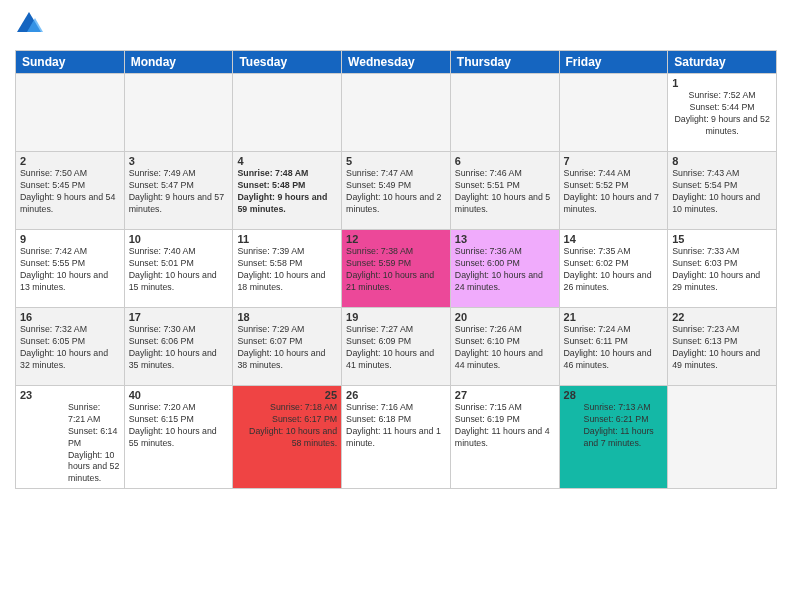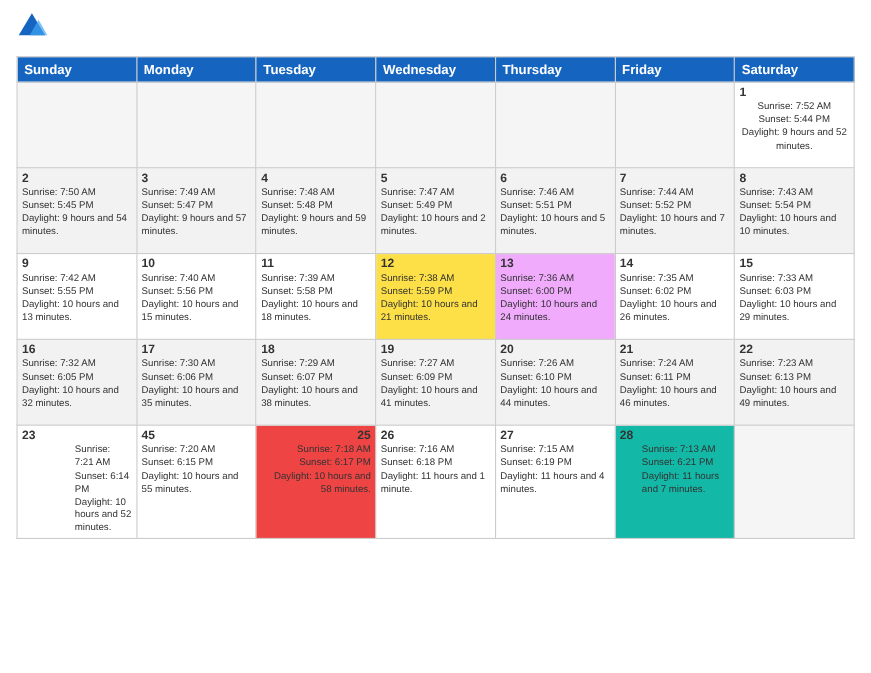--- a/index.html
+++ b/index.html
@@ -82,21 +82,21 @@
 Daylight: 9 hours and 54 minutes.</div>
           </td>
           <td class="cell-height" style="background: rgb(242, 242, 242);">
             <div class="day-num">3</div>
             <div class="day-info" style="white-space: pre-line;">Sunrise: 7:49 AM
 Sunset: 5:47 PM
 Daylight: 9 hours and 57 minutes.</div>
           </td>
           <td class="cell-height" style="background: rgb(242, 242, 242);">
             <div class="day-num">4</div>
-            <div class="day-info" style="white-space: pre-line;">Sunrise: 7:48 AM
+            <div class="day-info" style="white-space: pre-line; font-weight: bold;">Sunrise: 7:48 AM
 Sunset: 5:48 PM
 Daylight: 9 hours and 59 minutes.</div>
           </td>
           <td class="cell-height" style="background: rgb(242, 242, 242);">
             <div class="day-num">5</div>
             <div class="day-info" style="white-space: pre-line;">Sunrise: 7:47 AM
 Sunset: 5:49 PM
 Daylight: 10 hours and 2 minutes.</div>
           </td>
           <td class="cell-height" style="background: rgb(242, 242, 242);">
@@ -121,30 +121,30 @@
         <tr>
           <td class="cell-height" style="background: rgb(255, 255, 255);">
             <div class="day-num">9</div>
             <div class="day-info" style="white-space: pre-line;">Sunrise: 7:42 AM
 Sunset: 5:55 PM
 Daylight: 10 hours and 13 minutes.</div>
           </td>
           <td class="cell-height" style="background: rgb(255, 255, 255);">
             <div class="day-num">10</div>
             <div class="day-info" style="white-space: pre-line;">Sunrise: 7:40 AM
-Sunset: 5:56 PM
+Sunset: 5:01 PM
 Daylight: 10 hours and 15 minutes.</div>
           </td>
           <td class="cell-height" style="background: rgb(255, 255, 255);">
             <div class="day-num">11</div>
             <div class="day-info" style="white-space: pre-line;">Sunrise: 7:39 AM
 Sunset: 5:58 PM
 Daylight: 10 hours and 18 minutes.</div>
           </td>
-          <td class="cell-height" style="background: #fde047;">
+          <td class="cell-height" style="background: #ec4899;">
             <div class="day-num">12</div>
             <div class="day-info" style="white-space: pre-line;">Sunrise: 7:38 AM
 Sunset: 5:59 PM
 Daylight: 10 hours and 21 minutes.</div>
           </td>
           <td class="cell-height" style="background: #f0abfc;">
             <div class="day-num">13</div>
             <div class="day-info" style="white-space: pre-line;">Sunrise: 7:36 AM
 Sunset: 6:00 PM
 Daylight: 10 hours and 24 minutes.</div>
@@ -207,21 +207,21 @@
           </td>
         </tr>
         <tr>
           <td class="cell-height" style="background: rgb(255, 255, 255);">
             <div class="day-num">23</div>
             <div class="day-info" style="white-space: pre-line; margin-left: 48px;">Sunrise: 7:21 AM
 Sunset: 6:14 PM
 Daylight: 10 hours and 52 minutes.</div>
           </td>
           <td class="cell-height" style="background: rgb(255, 255, 255);">
-            <div class="day-num">45</div>
+            <div class="day-num">40</div>
             <div class="day-info" style="white-space: pre-line;">Sunrise: 7:20 AM
 Sunset: 6:15 PM
 Daylight: 10 hours and 55 minutes.</div>
           </td>
           <td class="cell-height" style="background: #ef4444; text-align: right;">
             <div class="day-num">25</div>
             <div class="day-info" style="white-space: pre-line;">Sunrise: 7:18 AM
 Sunset: 6:17 PM
 Daylight: 10 hours and 58 minutes.</div>
           </td>

